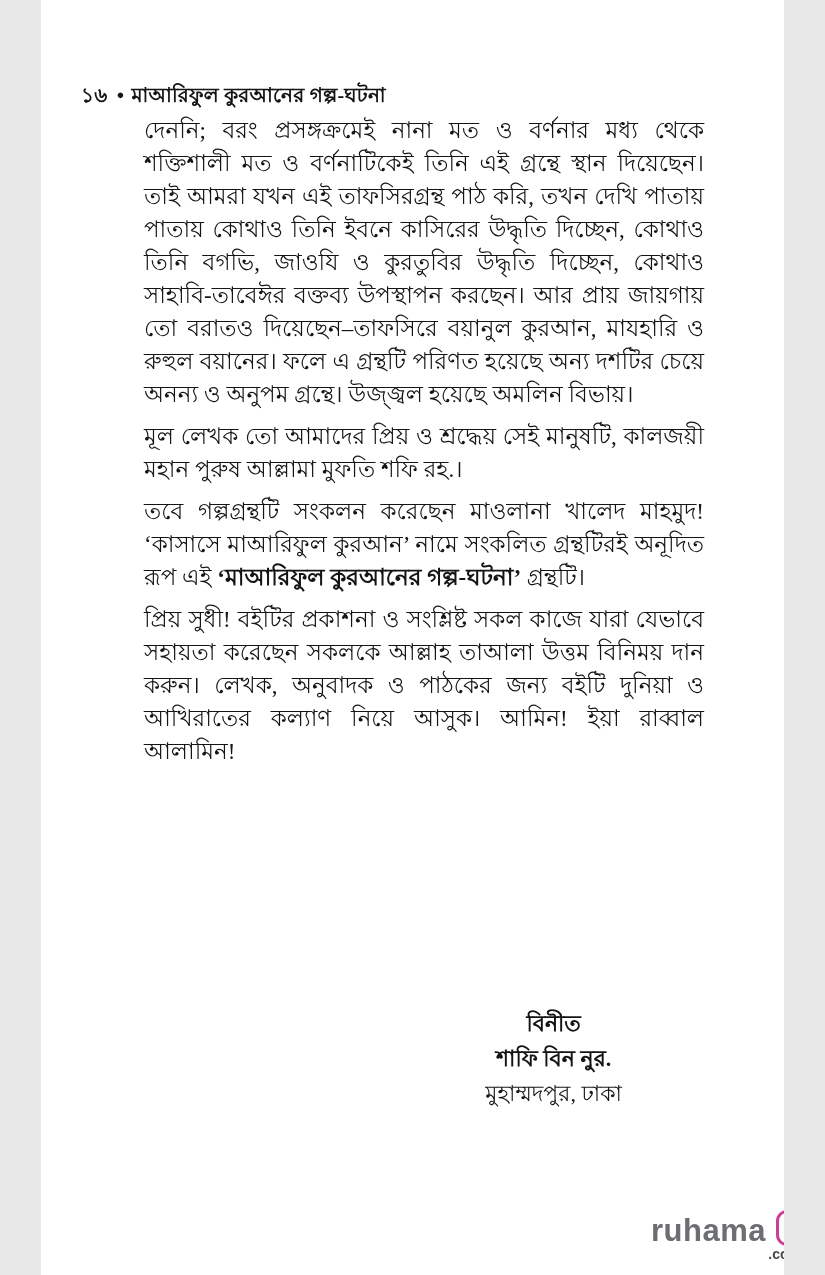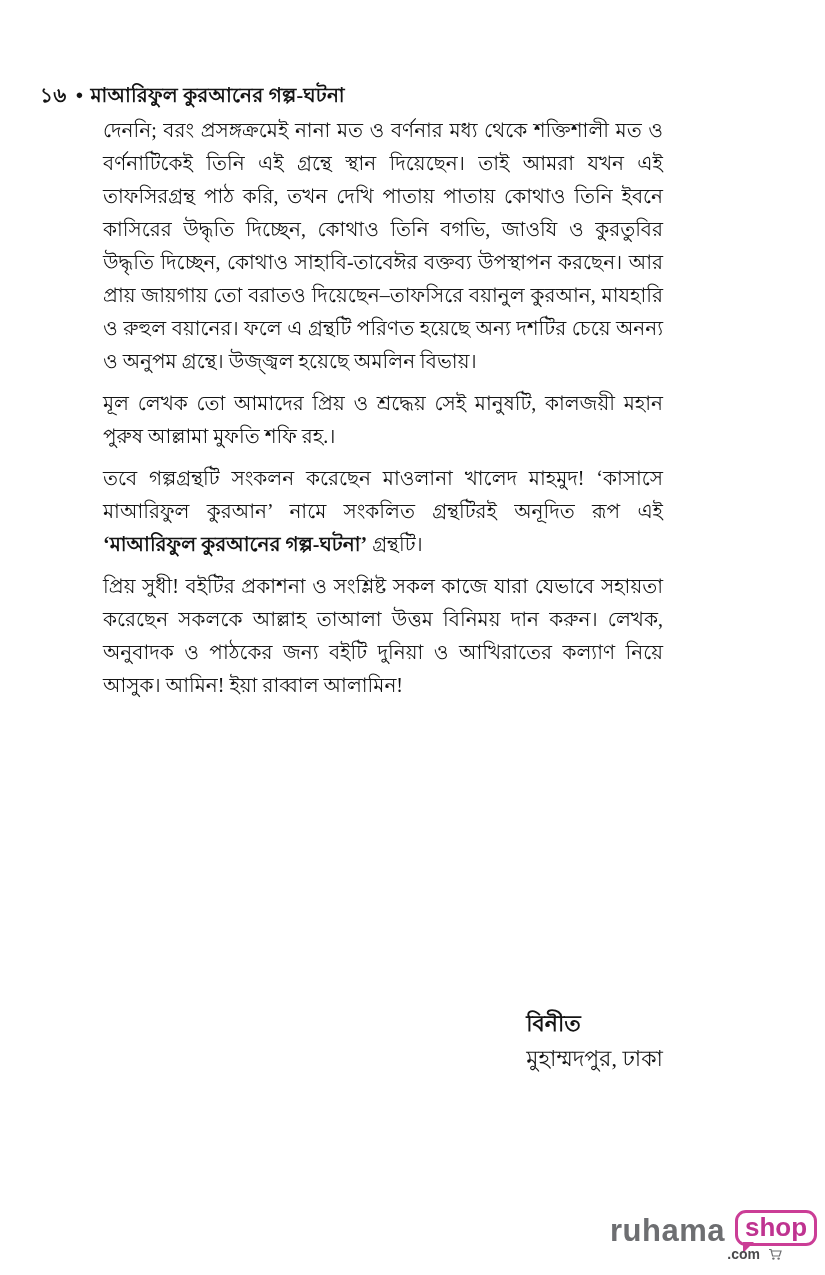--- a/index.html
+++ b/index.html
@@ -1,18 +1,18 @@
 <!DOCTYPE html>
 <html lang="bn"><head>
 <meta charset="utf-8">
 <style>
   html, body { margin: 0; padding: 0; background: #e8e8e8; }
   .page {
     position: relative;
-    width: 825px;
+    width: 743px;
     height: 1275px;
     margin: 0 auto;
     background: #ffffff;
     color: #141414;
     font-family: "Liberation Serif", "DejaVu Serif", serif;
     overflow: hidden;
   }
 
   
   .running-header {
@@ -29,35 +29,35 @@
     vertical-align: 3px;
     margin: 0 7px 0 9px;
   }
 
   
   .body-text {
     position: absolute;
     left: 103px;
     top: 114px;
     width: 560px;
-    font-size: 20px;
+    font-size: 23px;
     line-height: 33px;
     text-align: justify;
     text-justify: inter-word;
   }
   .body-text p { margin: 0 0 9px 0; }
   .seg-italic { }
   .seg-bold { font-weight: 700; }
 
   
   .signature {
     position: absolute;
     right: 162px;
     top: 1006px;
-    text-align: left;
+    text-align: center;
     font-size: 22px;
     line-height: 35px;
     white-space: nowrap;
   }
   .sig-bold { font-weight: 700; }
 
   
   .watermark {
     position: absolute;
     left: 610px;
@@ -125,20 +125,21 @@
 
   <div class="body-text">
       <p><span>দেননি; বরং প্রসঙ্গক্রমেই নানা মত ও বর্ণনার মধ্য থেকে শক্তিশালী মত ও বর্ণনাটিকেই তিনি এই গ্রন্থে স্থান দিয়েছেন। তাই আমরা যখন এই তাফসিরগ্রন্থ পাঠ করি, তখন দেখি পাতায় পাতায় কোথাও তিনি ইবনে কাসিরের উদ্ধৃতি দিচ্ছেন, কোথাও তিনি বগভি, জাওযি ও কুরতুবির উদ্ধৃতি দিচ্ছেন, কোথাও সাহাবি-তাবেঈর বক্তব্য উপস্থাপন করছেন। আর প্রায় জায়গায় তো বরাতও দিয়েছেন–তাফসিরে বয়ানুল কুরআন, মাযহারি ও রুহুল বয়ানের। ফলে এ গ্রন্থটি পরিণত হয়েছে অন্য দশটির চেয়ে অনন্য ও অনুপম গ্রন্থে। উজ্জ্বল হয়েছে অমলিন বিভায়।</span></p>
       <p><span>মূল লেখক তো আমাদের প্রিয় ও শ্রদ্ধেয় সেই মানুষটি, কালজয়ী মহান পুরুষ আল্লামা মুফতি শফি রহ.।</span></p>
       <p><span>তবে গল্পগ্রন্থটি সংকলন করেছেন মাওলানা খালেদ মাহমুদ! </span><span class="seg-italic">‘কাসাসে মাআরিফুল কুরআন’</span><span> নামে সংকলিত গ্রন্থটিরই অনূদিত রূপ এই </span><span class="seg-bold">‘মাআরিফুল কুরআনের গল্প-ঘটনা’</span><span> গ্রন্থটি।</span></p>
       <p><span>প্রিয় সুধী! বইটির প্রকাশনা ও সংশ্লিষ্ট সকল কাজে যারা যেভাবে সহায়তা করেছেন সকলকে আল্লাহ তাআলা উত্তম বিনিময় দান করুন। লেখক, অনুবাদক ও পাঠকের জন্য বইটি দুনিয়া ও আখিরাতের কল্যাণ নিয়ে আসুক। আমিন! ইয়া রাব্বাল আলামিন!</span></p>
     </div>
 
   <div class="signature">
     <div class="sig-bold">বিনীত</div>
+    <div class="sig-bold">শাফি বিন নুর.</div>
     <div>মুহাম্মদপুর, ঢাকা</div>
   </div>
 
   <div class="watermark">
     <div class="wm-row">
       <span class="wm-brand">ruhama</span>
       <span class="wm-bubble">
         <span class="wm-shop">shop</span>
         <span class="wm-tail"></span>
       </span>

